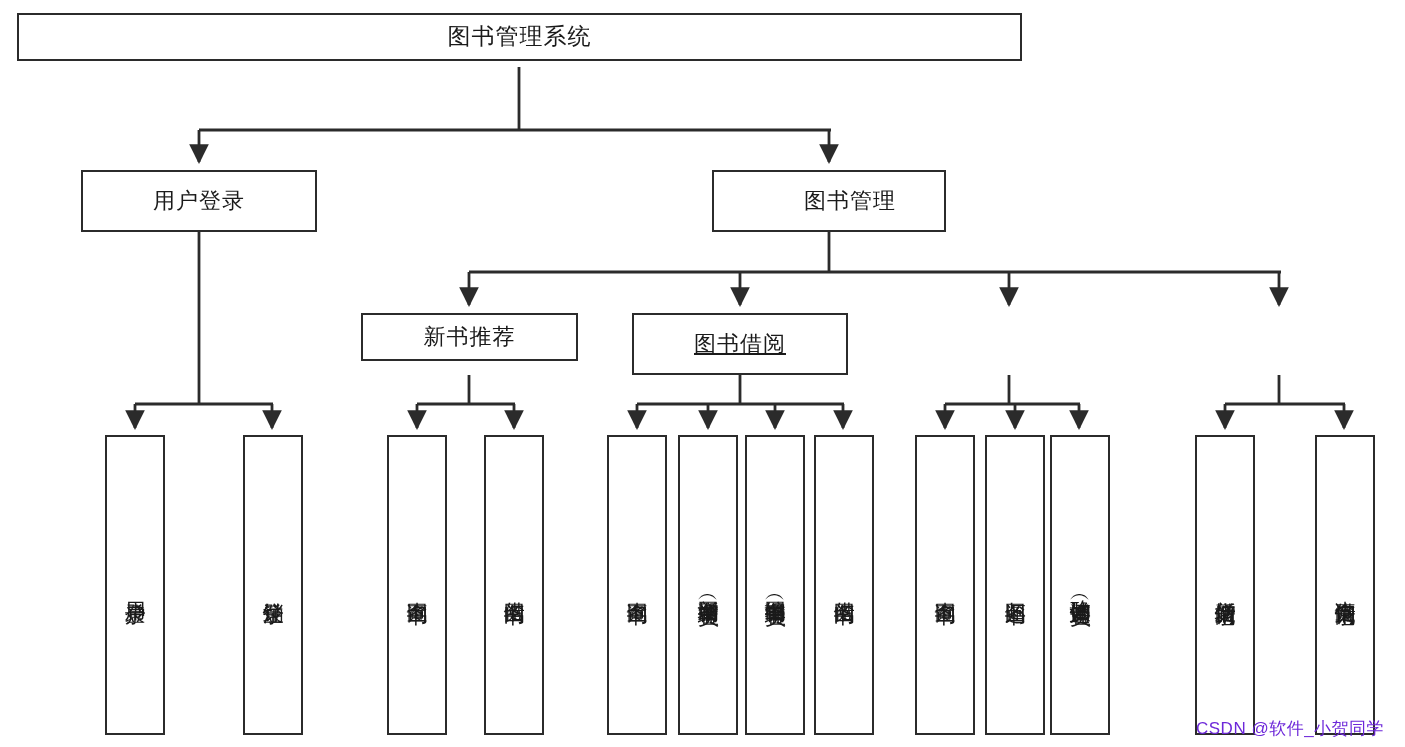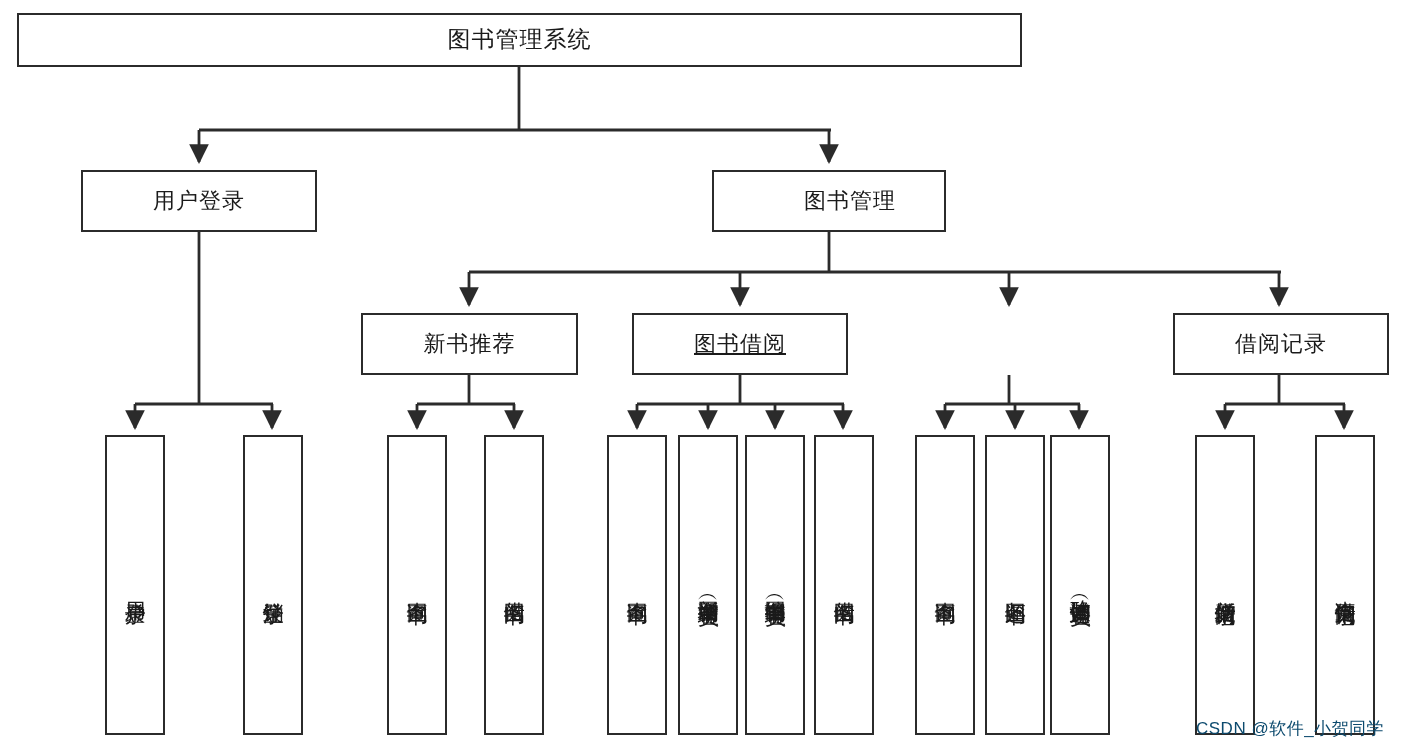--- a/index.html
+++ b/index.html
@@ -50,21 +50,21 @@
     white-space: nowrap;
     text-align: left;
     padding-top: 4px;
   }
   .node.root {
     font-size: 23px;
   }
   .watermark {
     position: absolute;
     font-size: 17px;
-    color: #0c4a6e;
+    color: #6d28d9;
     letter-spacing: 0.5px;
     white-space: nowrap;
     font-family: "Liberation Sans", "DejaVu Sans", sans-serif;
   }
 </style>
 </head>
 <body>
 
 <div id="canvas">
 
@@ -111,39 +111,36 @@
       <path d="M 1015 404 L 1015 428" marker-end="url(#arrow)"></path>
       <path d="M 1079 404 L 1079 428" marker-end="url(#arrow)"></path>
 
       <path d="M 1279 375 L 1279 404"></path>
       <path d="M 1225 404 L 1345 404"></path>
       <path d="M 1225 404 L 1225 428" marker-end="url(#arrow)"></path>
       <path d="M 1344 404 L 1344 428" marker-end="url(#arrow)"></path>
     </g>
   </svg>
 
-  <div class="node horiz root" style="left:17px; top:13px; width:1005px; height:54px;">
+  <div class="node horiz root" style="left:17px; top:13px; width:1005px; height:48px;">
     <span>图书管理系统</span>
   </div>
 
   <div class="node horiz" style="left:81px; top:170px; width:236px; height:62px;">
     <span>用户登录</span>
   </div>
   <div class="node horiz" style="left:712px; top:170px; width:234px; height:62px;padding-left:42px;">
     <span>图书管理</span>
   </div>
 
-  <div class="node horiz" style="left:361px; top:313px; width:217px; height:62px;">
+  <div class="node horiz" style="left:361px; top:313px; width:217px; height:48px;">
     <span>新书推荐</span>
   </div>
   <div class="node horiz" style="left:632px; top:313px; width:216px; height:62px;text-decoration:underline;">
     <span>图书借阅</span>
-  </div>
-  <div class="node horiz" style="left:1173px; top:313px; width:216px; height:62px;">
-    <span>借阅记录</span>
   </div>
 
   <div class="node vert" style="left:105px; top:435px; width:60px; height:300px;">
     <span class="vtext">用户登录</span>
   </div>
   <div class="node vert" style="left:243px; top:435px; width:60px; height:300px;">
     <span class="vtext">注销登录</span>
   </div>
 
   <div class="node vert" style="left:387px; top:435px; width:60px; height:300px;">

